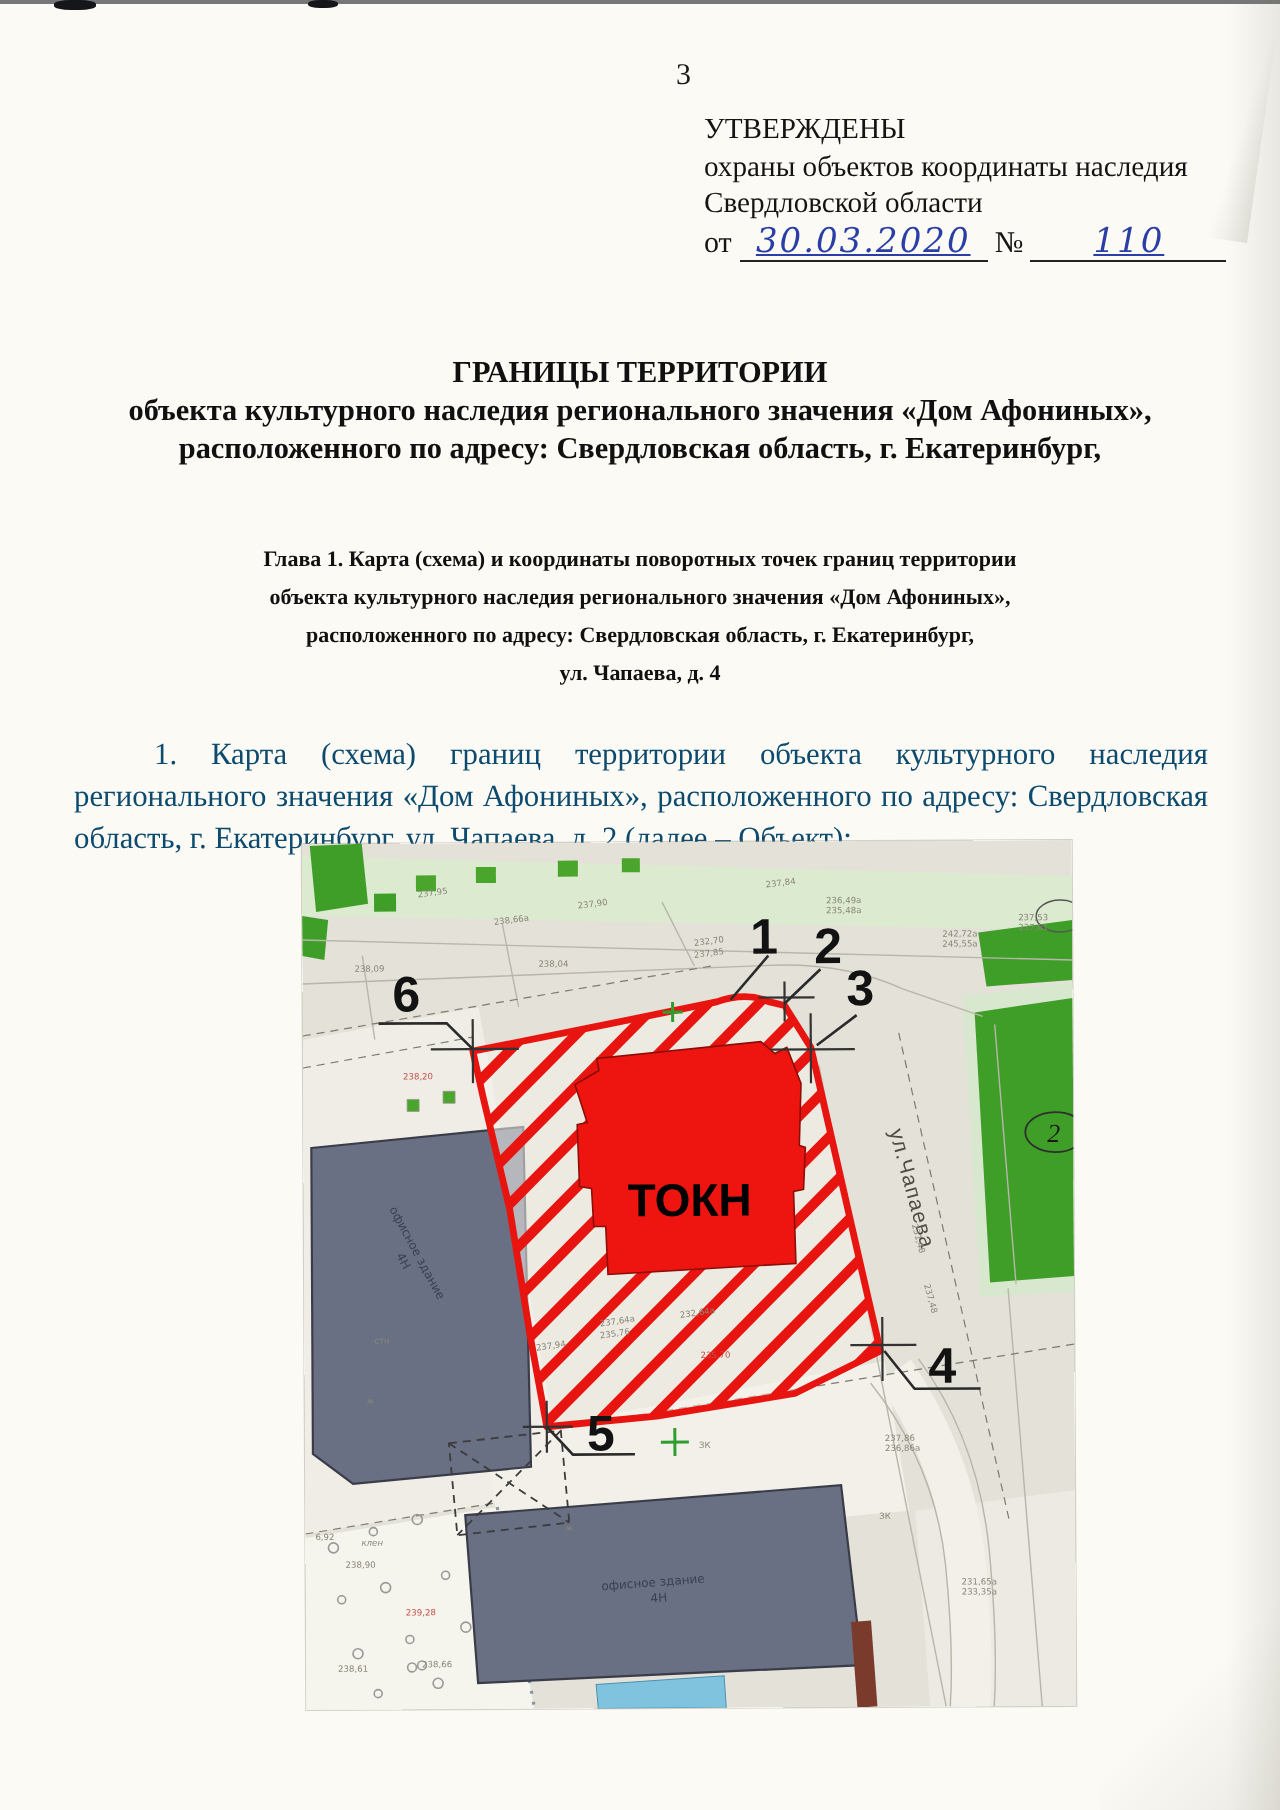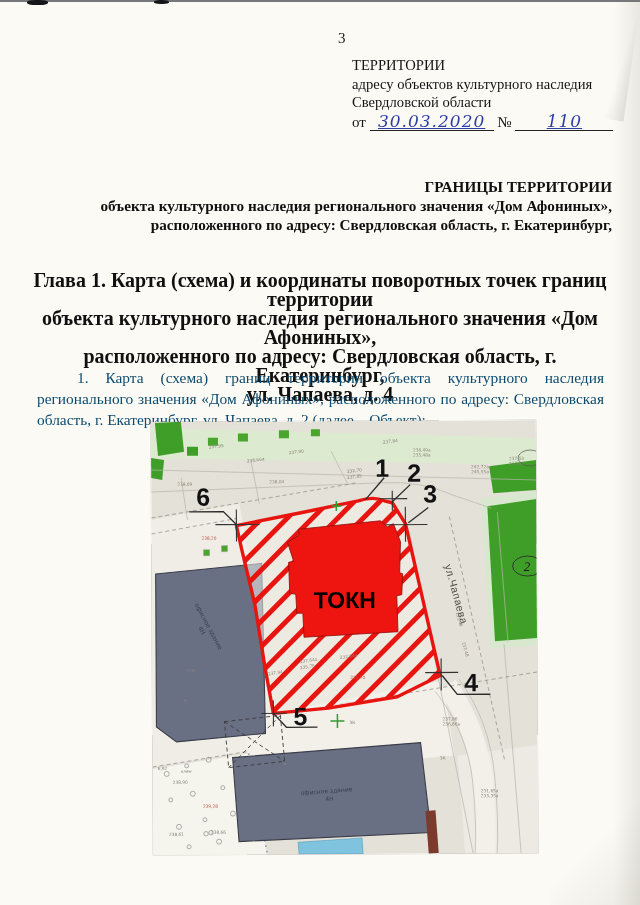--- a/index.html
+++ b/index.html
@@ -16,24 +16,24 @@
 
   .pagenum{position:absolute;top:30px;left:338px;font-size:15px;color:#1a1a1a;}
 
   .approval{position:absolute;top:56px;left:352px;width:266px;font-size:14.6px;line-height:18.6px;color:#141414;}
   .dateline{margin-top:1px;font-size:15px;white-space:nowrap;}
   .hw{font-family:"DejaVu Serif",serif;font-style:italic;color:#2b3ea6;font-size:17px;letter-spacing:1px;text-decoration:underline;}
   .uline{display:inline-block;border-bottom:1.4px solid #222;text-align:center;line-height:16px;vertical-align:bottom;}
   .u-date{width:124px;}
   .u-num{width:98px;}
 
-  .title-block{position:absolute;top:177px;left:28px;width:584px;text-align:right;
+  .title-block{position:absolute;top:177px;left:28px;width:584px;text-align:center;
     font-weight:bold;font-size:15.2px;line-height:19px;color:#101010;}
   .chapter-block{position:absolute;top:271px;left:28px;width:584px;text-align:center;
-    font-weight:bold;font-size:20px;line-height:19px;color:#101010;}
+    font-weight:bold;font-size:11px;line-height:19px;color:#101010;}
 
   .body-par{position:absolute;top:352px;left:37px;width:567px;font-size:15.4px;line-height:21px;
     text-align:justify;text-indent:40px;color:#0c4a6e;}
 
   .map-wrap{position:absolute;top:421px;left:152px;width:385px;height:433px;
     transform:rotate(-0.3deg);box-shadow:0 0 0 .5px rgba(150,145,130,.4);}
   svg{display:block;}
   .micro{font-family:"DejaVu Sans",sans-serif;font-size:4.3px;fill:#8b8679;}
   .micro-red{fill:#c0524a;}
   .ptlabel{font-family:"Liberation Sans",sans-serif;font-weight:bold;font-size:25px;fill:#121212;}
@@ -48,22 +48,22 @@
 
   <div class="scan-top"></div>
   <div class="blob" style="left:27px;top:0;width:21px;height:5px;"></div>
   <div class="blob" style="left:154px;top:0;width:15px;height:4px;"></div>
   <div class="fold"></div>
   <div class="fold2"></div>
 
   <div class="pagenum">3</div>
 
   <div class="approval">
-    <div>ТЕРРИТОРИИ</div>
-    <div>адресу объектов культурного наследия</div>
+    <div>УТВЕРЖДЕНЫ</div>
+    <div>охраны объектов координаты наследия</div>
     <div>Свердловской области</div>
     <div class="dateline">
       <span>от</span>
       <span class="uline u-date"><span class="hw">30.03.2020</span></span>
       <span>№</span>
       <span class="uline u-num"><span class="hw">110</span></span>
     </div>
   </div>
 
   <div class="title-block">

